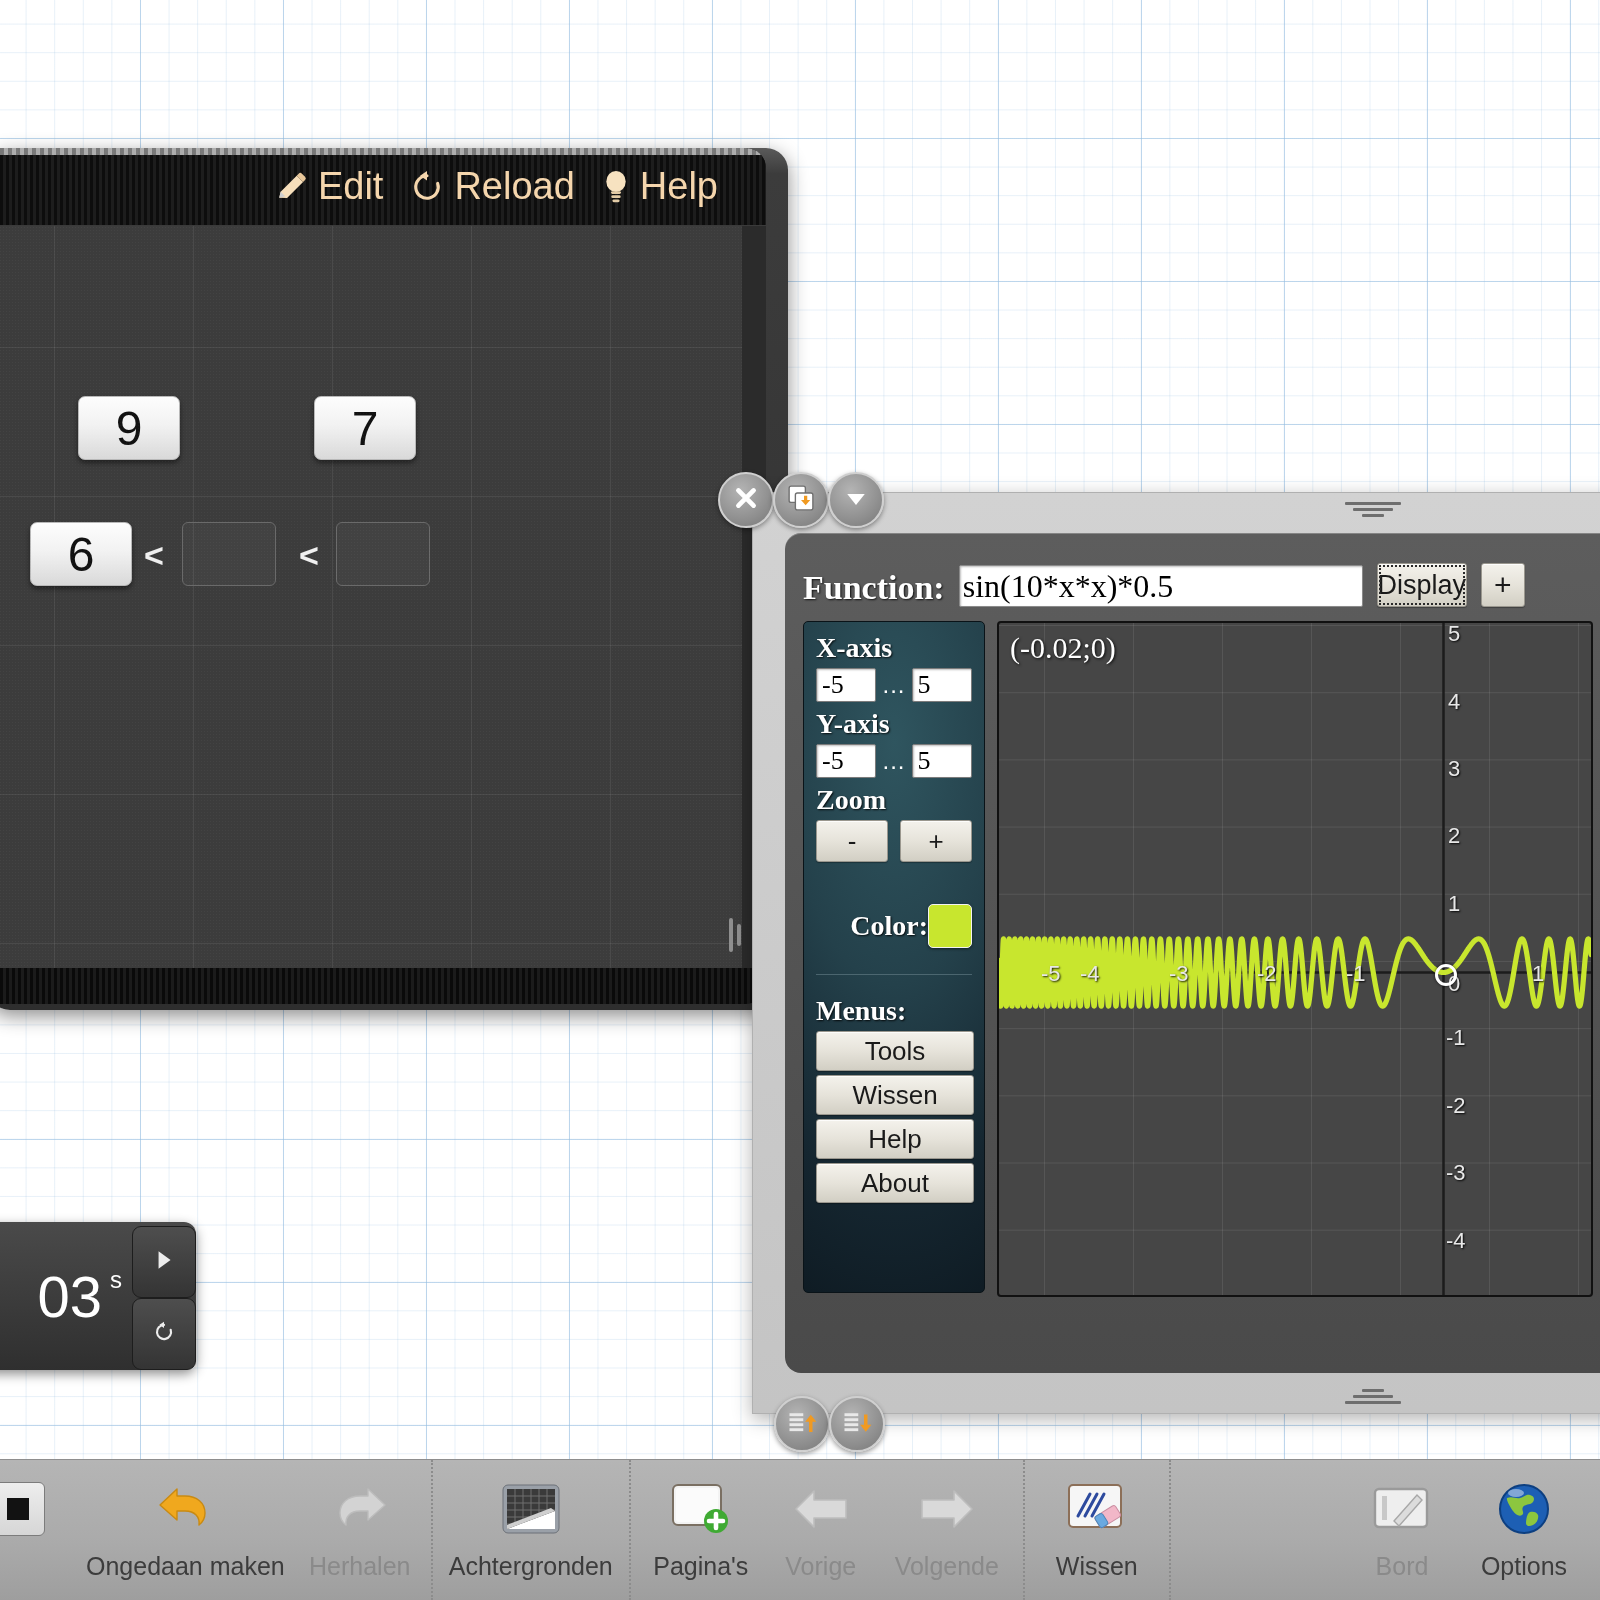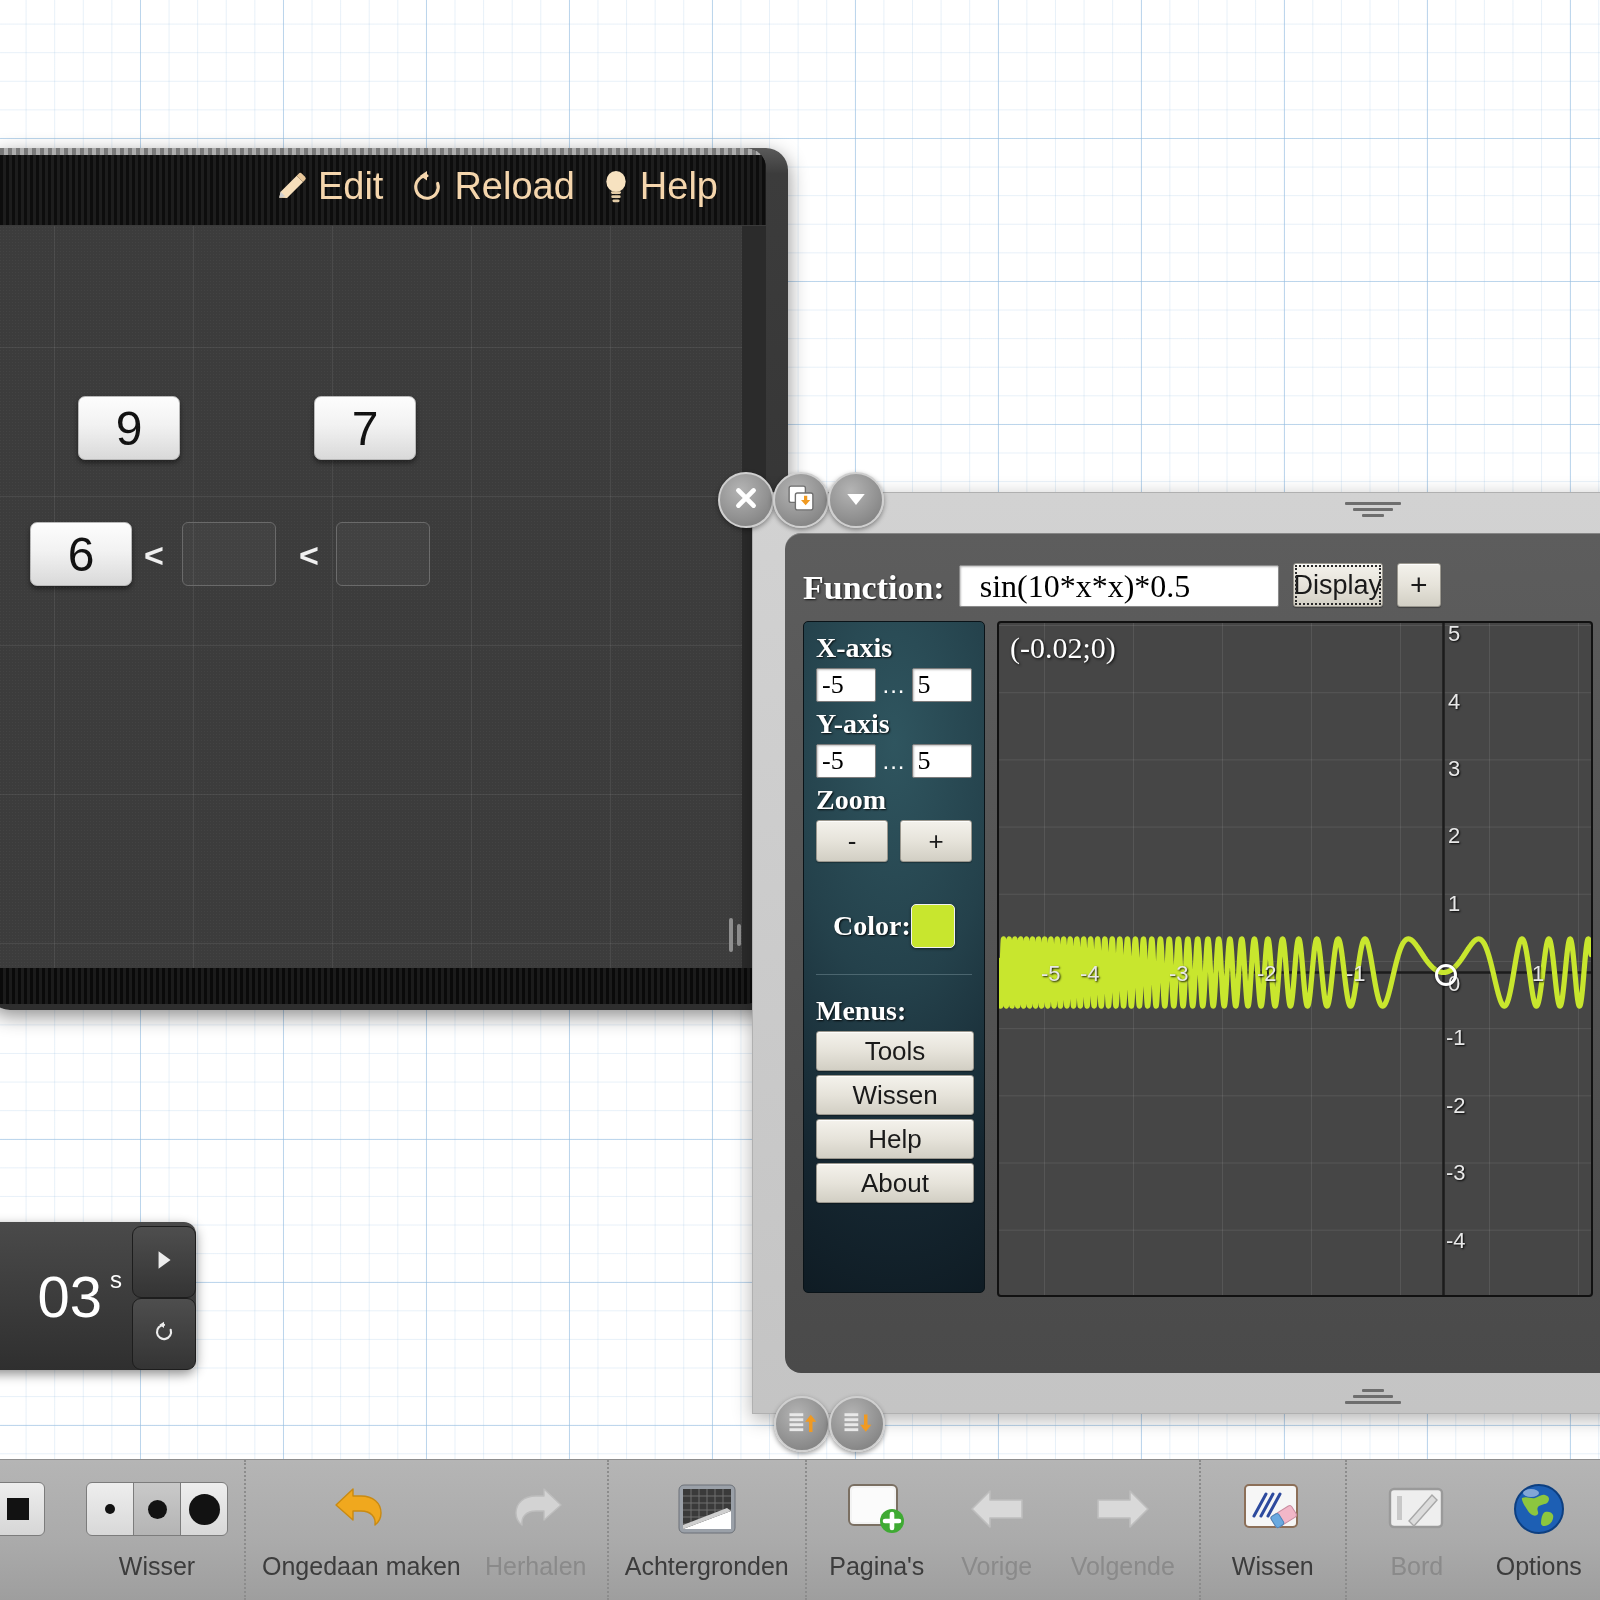--- a/index.html
+++ b/index.html
@@ -135,22 +135,22 @@
   }
   .gw-toprow{
     position:absolute;left:18px;top:20px;height:54px;
     display:flex;align-items:flex-end;gap:14px;
   }
   .gw-label{
     color:#ffffff;font-family:"Liberation Serif",serif;font-weight:bold;
     font-size:34px;text-shadow:1px 1px 2px rgba(0,0,0,.8);
   }
   .gw-func-input{
-    width:320px;height:42px;background:#ffffff;border:1px solid #8a8a8a;
-    border-radius:2px;display:flex;align-items:center;padding-left:20px;
+    width:404px;height:42px;background:#ffffff;border:1px solid #8a8a8a;
+    border-radius:2px;display:flex;align-items:center;padding-left:3px;
     box-sizing:border-box;color:#000;font-size:32px;
     font-family:"Liberation Serif",serif;
     box-shadow:inset 1px 1px 2px rgba(0,0,0,.25);
     cursor:text;overflow:hidden;white-space:nowrap;
   }
   .btn-3d{
     background:linear-gradient(to bottom,#f4f2ec 0%,#e6e3da 50%,#d2cfc4 100%);
     border:1px solid #9a978e;border-radius:3px;
     color:#1a1a1a;font-size:27px;font-family:"Liberation Sans",sans-serif;
     display:flex;align-items:center;justify-content:center;
@@ -174,21 +174,21 @@
   .sp-row{display:flex;align-items:center;gap:6px;margin-bottom:6px;}
   .sp-input{
     width:70px;height:34px;background:#fff;border:1px solid #7b7b7b;border-radius:2px;
     display:flex;align-items:center;padding-left:5px;box-sizing:border-box;
     color:#000;font-size:26px;font-family:"Liberation Serif",serif;cursor:text;
     box-shadow:inset 1px 1px 2px rgba(0,0,0,.25);
   }
   .sp-dots{color:#fff;font-size:24px;letter-spacing:1px;}
   .sp-zoom-row{display:flex;gap:12px;margin-top:4px;}
   .btn-zoom{width:78px;height:40px;font-size:26px;}
-  .sp-color-row{display:flex;align-items:center;justify-content:center;margin-top:42px;}
+  .sp-color-row{display:flex;align-items:center;justify-content:flex-end;margin-top:42px;}
   .color-swatch{
     width:42px;height:42px;border-radius:5px;border:1px solid #f2f2f2;
     box-shadow:0 1px 3px rgba(0,0,0,.5);cursor:pointer;
   }
   .sp-divider{height:1px;background:#6d8690;opacity:.55;margin:26px 0 20px 0;}
   .menu-btn{
     width:100%;height:38px;margin-bottom:4px;font-size:26px;
   }
 
   .gw-plot{
@@ -507,38 +507,20 @@
     <div class="dock-item">
       <div class="dock-icon">
         <div class="tool-box">
           <div style="width:22px;height:22px;background:#121212;"></div>
         </div>
       </div>
       <div class="dock-label"></div>
     </div>
   </div>
 
-  <div class="dock-group">
-    <div class="dock-item" style="min-width:160px">
-      <div class="dock-icon">
-        <div class="eraser-sizes">
-          <div class="eraser-cell">
-            <span class="dot" style="width:10px;height:10px;"></span>
-          </div>
-          <div class="eraser-cell sel">
-            <span class="dot" style="width:19px;height:19px;"></span>
-          </div>
-          <div class="eraser-cell">
-            <span class="dot" style="width:31px;height:31px;"></span>
-          </div>
-        </div>
-      </div>
-      <div class="dock-label">Wisser</div>
-    </div>
-  </div>
 
   <div class="dock-group">
     <div class="dock-item" style="min-width:170px">
       <div class="dock-icon">
         <svg width="58" height="52" viewBox="0 0 58 52">
           <path d="M29 13c12 0 20 7 20 17 0 5-2 9-6 12 1-8-4-14-14-14h-8v9L4 22 21 6v7z" fill="#f0a81e" stroke="#c98a12" stroke-width="1.4" stroke-linejoin="round"></path>
         </svg>
       </div>
       <div class="dock-label">Ongedaan maken</div>
     </div>

